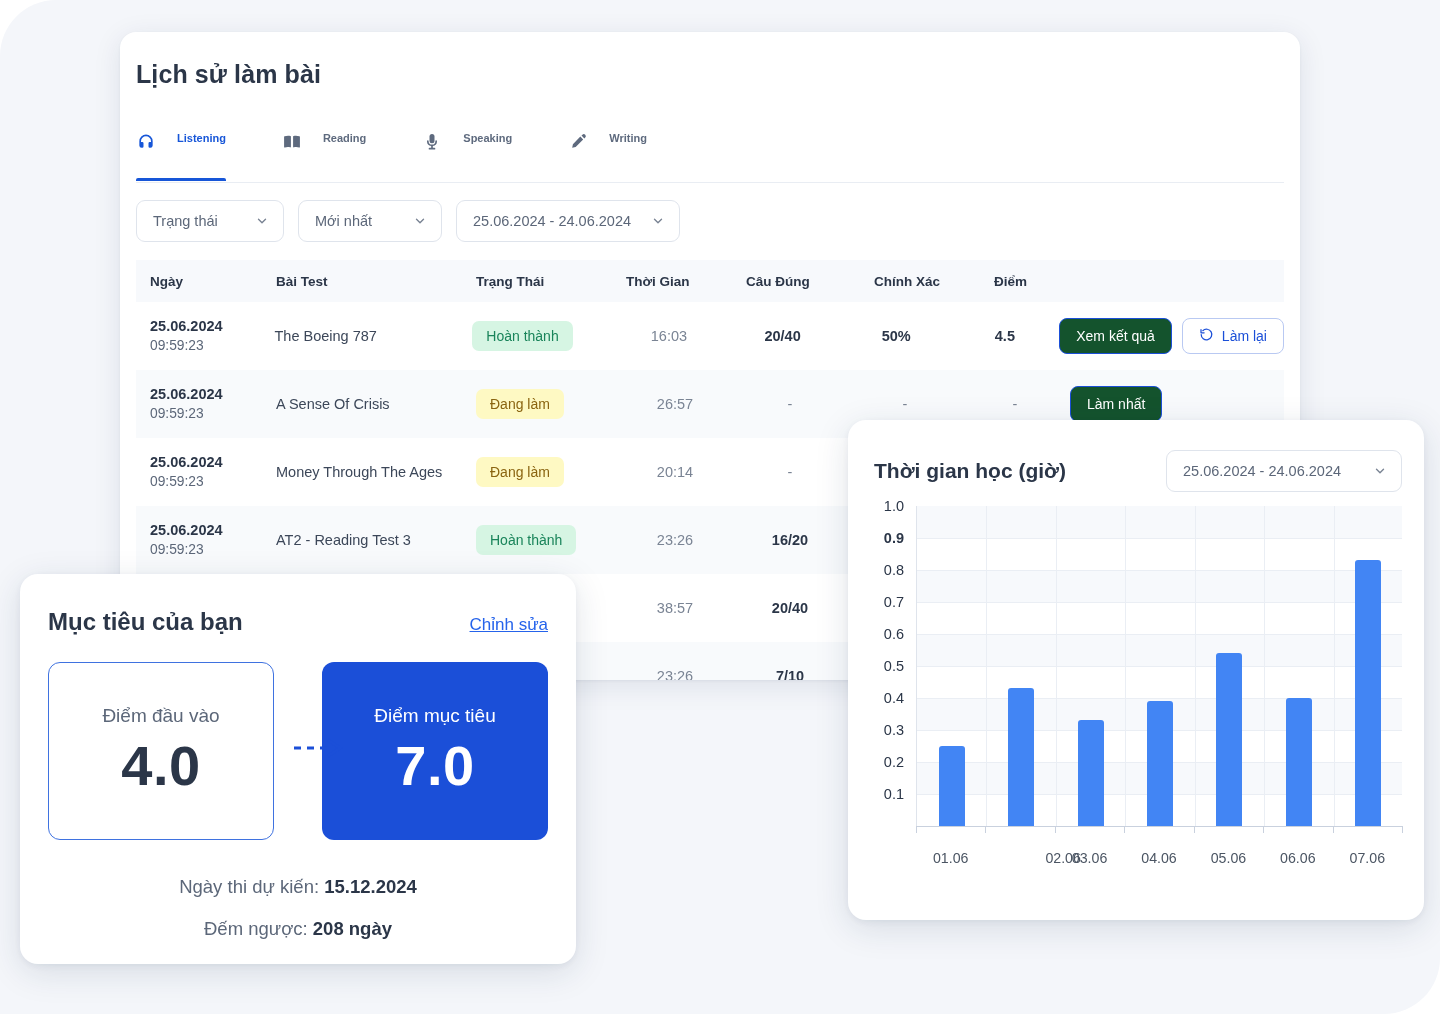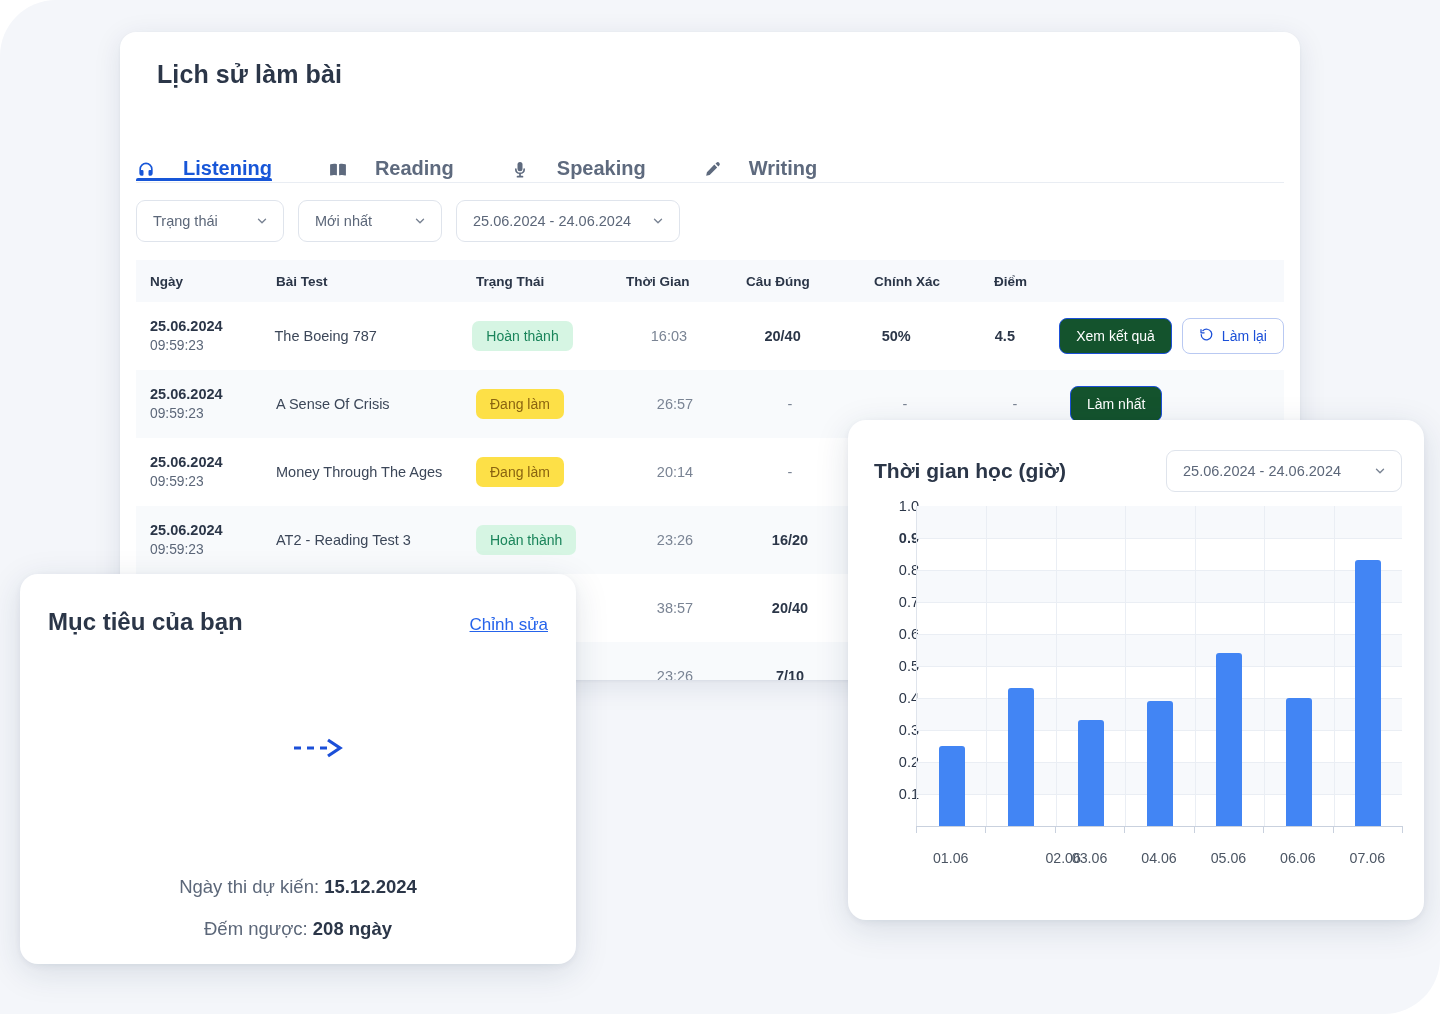--- a/index.html
+++ b/index.html
@@ -47,42 +47,41 @@
   }
 
   #history-title {
     position: absolute;
     left: 16px;
     top: 28px;
     font-size: 25px;
     font-weight: 700;
     color: #2b3648;
     letter-spacing: 0.1px;
-    margin-left: 21px;
   }
 
   
   #tabs {
     position: absolute;
     left: 16px;
     top: 100px;
     width: 1148px;
     height: 50px;
     border-bottom: 1px solid #e9edf3;
     display: flex;
     align-items: flex-start;
   }
   .tab {
     display: flex;
-    align-items: flex-end;
-    gap: 27px;
+    align-items: flex-start;
+    gap: 21px;
     height: 48px;
     padding: 0 0 0 0;
     margin-right: 56px;
-    font-size: 20px;
+    font-size: 11px;
     font-weight: 700;
     color: #5e6a7e;
     cursor: pointer;
     position: relative;
     box-sizing: border-box;
   }
   .tab.active { color: #1756d8; }
   .tab.active::after {
     content: "";
     position: absolute;
@@ -168,21 +167,21 @@
 
   .badge {
     display: inline-block;
     padding: 7px 14px;
     border-radius: 7px;
     font-size: 14px;
     font-weight: 400;
     white-space: nowrap;
   }
   .badge.done { background: #d6f5e3; color: #19845a; }
-  .badge.doing { background: #fde047; color: #8a6410; }
+  .badge.doing { background: #fef9c3; color: #8a6410; }
 
   .btn {
     display: inline-flex;
     align-items: center;
     justify-content: center;
     gap: 8px;
     height: 36px;
     padding: 0 16px;
     border-radius: 8px;
     font-size: 14px;
@@ -299,21 +298,21 @@
 
   #plot-wrap {
     position: absolute;
     left: 22px;
     top: 86px;
     width: 532px;
     height: 380px;
   }
   #y-axis {
     position: absolute;
-    left: 15px; top: 0;
+    left: 0; top: 0;
     width: 42px;
     height: 320px;
   }
   .ytick {
     position: absolute;
     right: 8px;
     transform: translateY(-50%);
     font-size: 14.5px;
     color: #2b3648;
     white-space: nowrap;
@@ -625,20 +624,30 @@
         <div class="xtick-mark" style="left: 532px;"></div>
       </div>
   </div>
 
   <div id="goal-card">
     <div id="goal-head">
       <div id="goal-title">Mục tiêu của bạn</div>
       <div id="goal-edit">Chỉnh sửa</div>
     </div>
 
+    <div id="score-row">
+      <div class="score-box entry">
+        <div class="score-label">Điểm đầu vào</div>
+        <div class="score-value">4.0</div>
+      </div>
+      <div class="score-box target">
+        <div class="score-label">Điểm mục tiêu</div>
+        <div class="score-value">7.0</div>
+      </div>
+    </div>
 
     <svg id="arrow" viewBox="0 0 60 24">
       <line x1="2" y1="12" x2="40" y2="12" stroke="#1b4fd8" stroke-width="3.2" stroke-dasharray="7 6" stroke-linecap="butt"></line>
       <polyline points="36,4 48,12 36,20" fill="none" stroke="#1b4fd8" stroke-width="3.2" stroke-linejoin="miter" stroke-linecap="butt"></polyline>
     </svg>
 
     <div id="goal-meta">
       <div class="meta-line">
         <span>Ngày thi dự kiến:</span>
         <b>15.12.2024</b>

